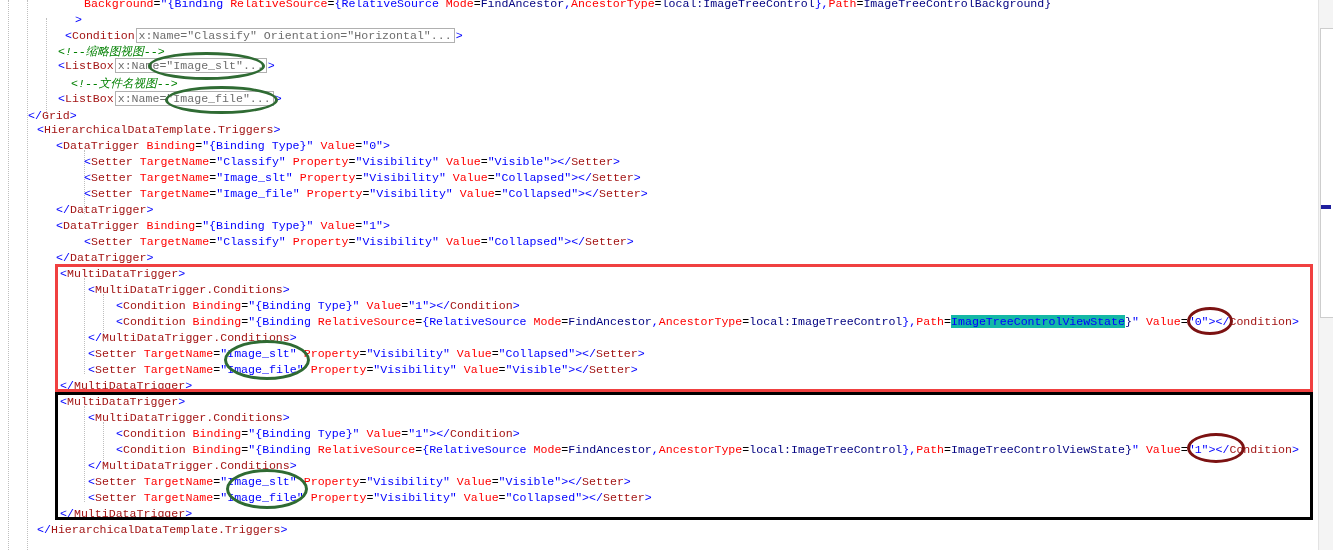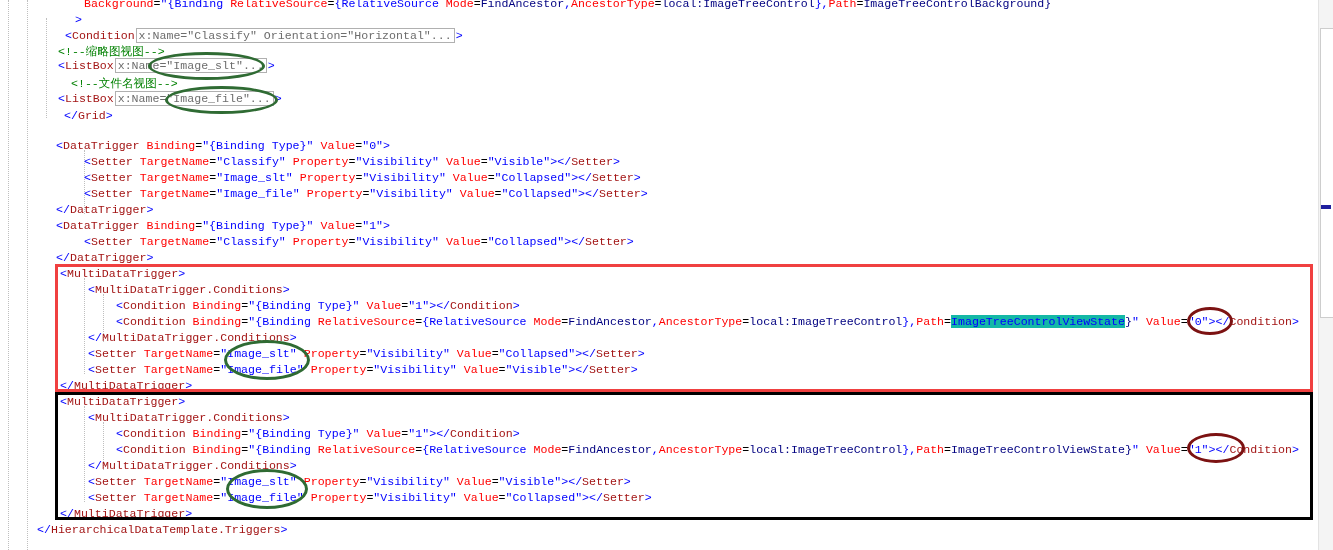--- a/index.html
+++ b/index.html
@@ -37,21 +37,21 @@
     white-space: pre;
     height: 16px;
   }
 
   
   .tag   { color: #a31515; }      
   .brk   { color: #0000ff; }      
   .attr  { color: #ff0000; }      
   .val   { color: #0000ff; }      
   .eq    { color: #000000; }
-  .cmt   { color: #008000; }
+  .cmt   { color: #008000; font-style: italic; }
   .mrk   { color: #000080; }      
   .sel   { background: #14b8a6; color: #0000ff; }  
 
   
   .collapsed {
     border: 1px solid #b0b0b0;
     background: #ffffff;
     padding: 0 2px;
     margin: 0 1px;
     color: #6d6d6d;
@@ -140,22 +140,23 @@
     <div class="ln" style="top:28px; left:65px;"><span class="brk">&lt;</span><span class="tag">Condition</span><span class="collapsed">x:Name="Classify" Orientation="Horizontal"...</span><span class="brk">&gt;</span></div>
 
     <div class="ln" style="top:44px; left:58px;"><span class="cmt">&lt;!--缩略图视图--&gt;</span></div>
 
     <div class="ln" style="top:58px; left:58px;"><span class="brk">&lt;</span><span class="tag">ListBox</span><span class="collapsed">x:Name="Image_slt"...</span><span class="brk">&gt;</span></div>
 
     <div class="ln" style="top:76px; left:58px;margin-left:13px;"><span class="cmt">&lt;!--文件名视图--&gt;</span></div>
 
     <div class="ln" style="top:91px; left:58px;"><span class="brk">&lt;</span><span class="tag">ListBox</span><span class="collapsed">x:Name="Image_file"...</span><span class="brk">&gt;</span></div>
 
-    <div class="ln" style="top:108px;left:28px;margin-left:36px;"><span class="brk">&lt;/</span><span class="tag">Grid</span><span class="brk">&gt;</span></div>
-
+    <div class="ln" style="top:108px;left:28px;"><span class="brk">&lt;/</span><span class="tag">Grid</span><span class="brk">&gt;</span></div>
+
+    <div class="ln" style="top:122px;left:37px;"><span class="brk">&lt;</span><span class="tag">HierarchicalDataTemplate.Triggers</span><span class="brk">&gt;</span></div>
 
     <div class="ln" style="top:138px;left:56px;"><span class="brk">&lt;</span><span class="tag">DataTrigger</span> <span class="attr">Binding</span><span class="eq">=</span><span class="val">"{Binding Type}"</span> <span class="attr">Value</span><span class="eq">=</span><span class="val">"0"</span><span class="brk">&gt;</span></div>
 
     <div class="ln" style="top:154px;left:84px;"><span class="brk">&lt;</span><span class="tag">Setter</span> <span class="attr">TargetName</span><span class="eq">=</span><span class="val">"Classify"</span> <span class="attr">Property</span><span class="eq">=</span><span class="val">"Visibility"</span> <span class="attr">Value</span><span class="eq">=</span><span class="val">"Visible"</span><span class="brk">&gt;&lt;/</span><span class="tag">Setter</span><span class="brk">&gt;</span></div>
 
     <div class="ln" style="top:170px;left:84px;"><span class="brk">&lt;</span><span class="tag">Setter</span> <span class="attr">TargetName</span><span class="eq">=</span><span class="val">"Image_slt"</span> <span class="attr">Property</span><span class="eq">=</span><span class="val">"Visibility"</span> <span class="attr">Value</span><span class="eq">=</span><span class="val">"Collapsed"</span><span class="brk">&gt;&lt;/</span><span class="tag">Setter</span><span class="brk">&gt;</span></div>
 
     <div class="ln" style="top:186px;left:84px;"><span class="brk">&lt;</span><span class="tag">Setter</span> <span class="attr">TargetName</span><span class="eq">=</span><span class="val">"Image_file"</span> <span class="attr">Property</span><span class="eq">=</span><span class="val">"Visibility"</span> <span class="attr">Value</span><span class="eq">=</span><span class="val">"Collapsed"</span><span class="brk">&gt;&lt;/</span><span class="tag">Setter</span><span class="brk">&gt;</span></div>
 
     <div class="ln" style="top:202px;left:56px;"><span class="brk">&lt;/</span><span class="tag">DataTrigger</span><span class="brk">&gt;</span></div>

